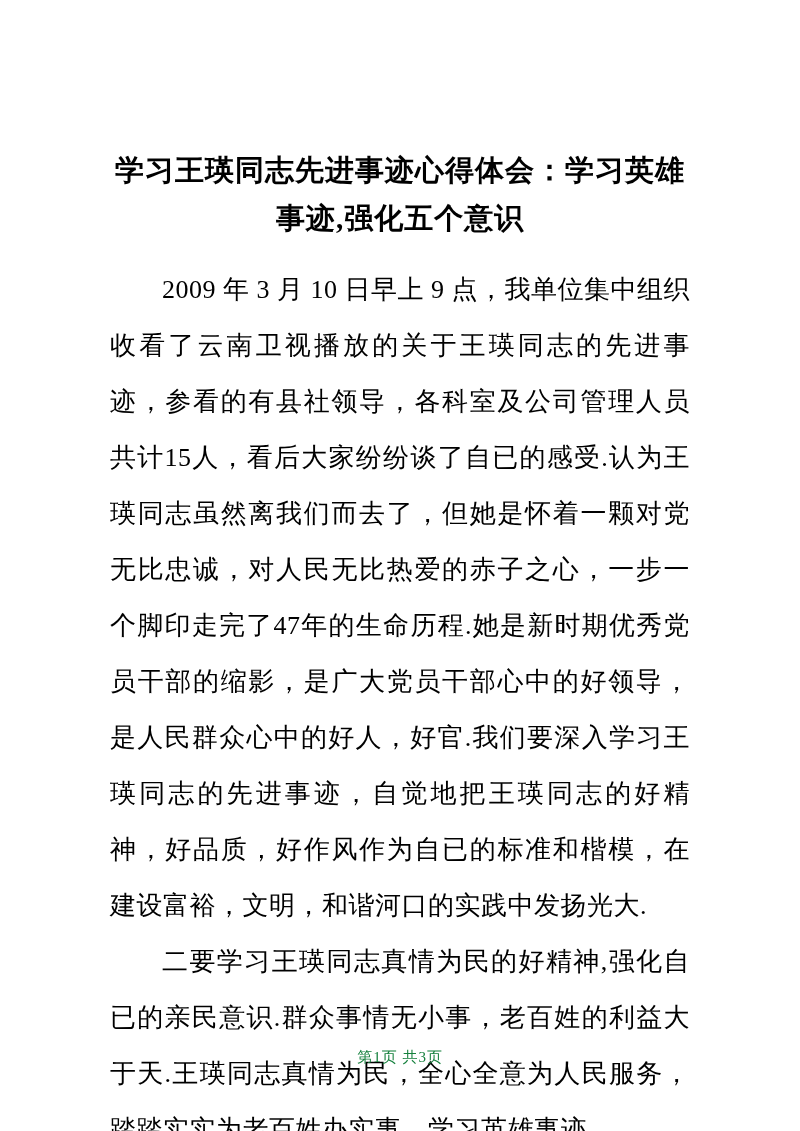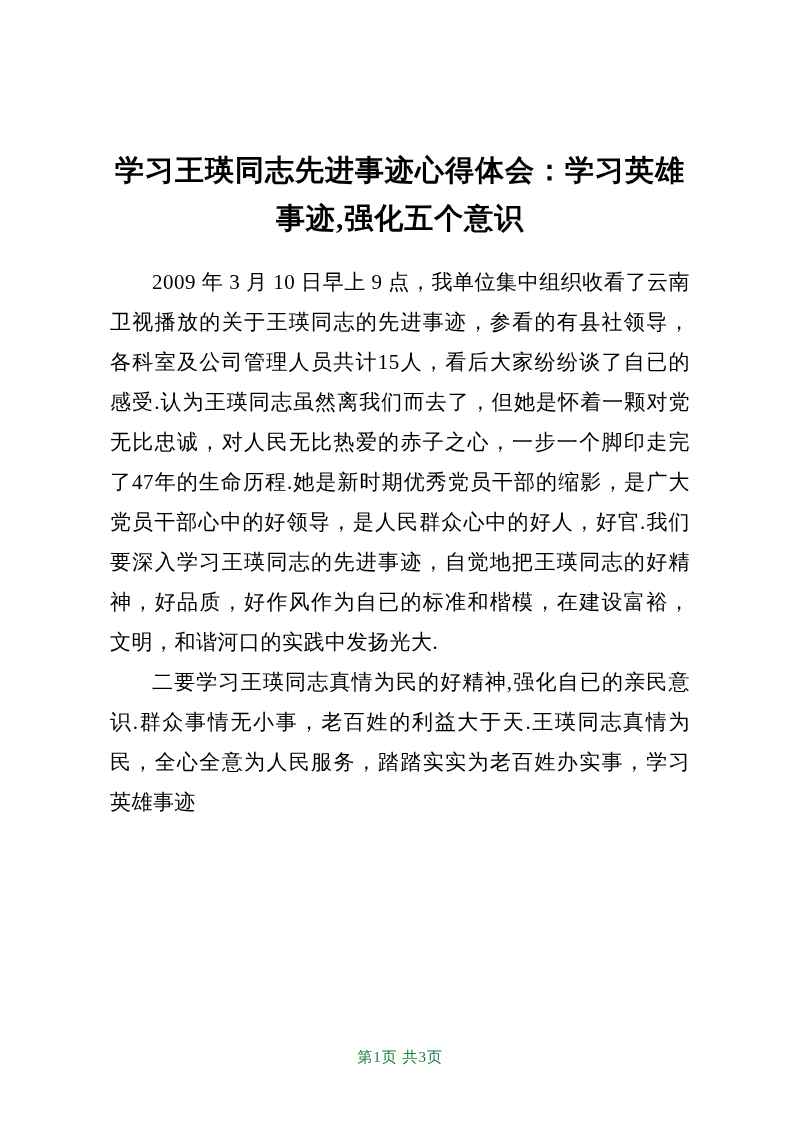--- a/index.html
+++ b/index.html
@@ -23,22 +23,22 @@
   .doc-title {
     font-size: 29px;
     font-weight: 700;
     text-align: center;
     line-height: 48px;
     letter-spacing: 1px;
     margin-bottom: 20px;
   }
 
   .para {
-    font-size: 21px;
-    line-height: 40px;
+    font-size: 26px;
+    line-height: 56px;
     text-align: justify;
     text-justify: inter-ideograph;
     text-indent: 2em;
     letter-spacing: 0.5px;
   }
 
   .footer {
     position: absolute;
     left: 0;
     right: 0;

